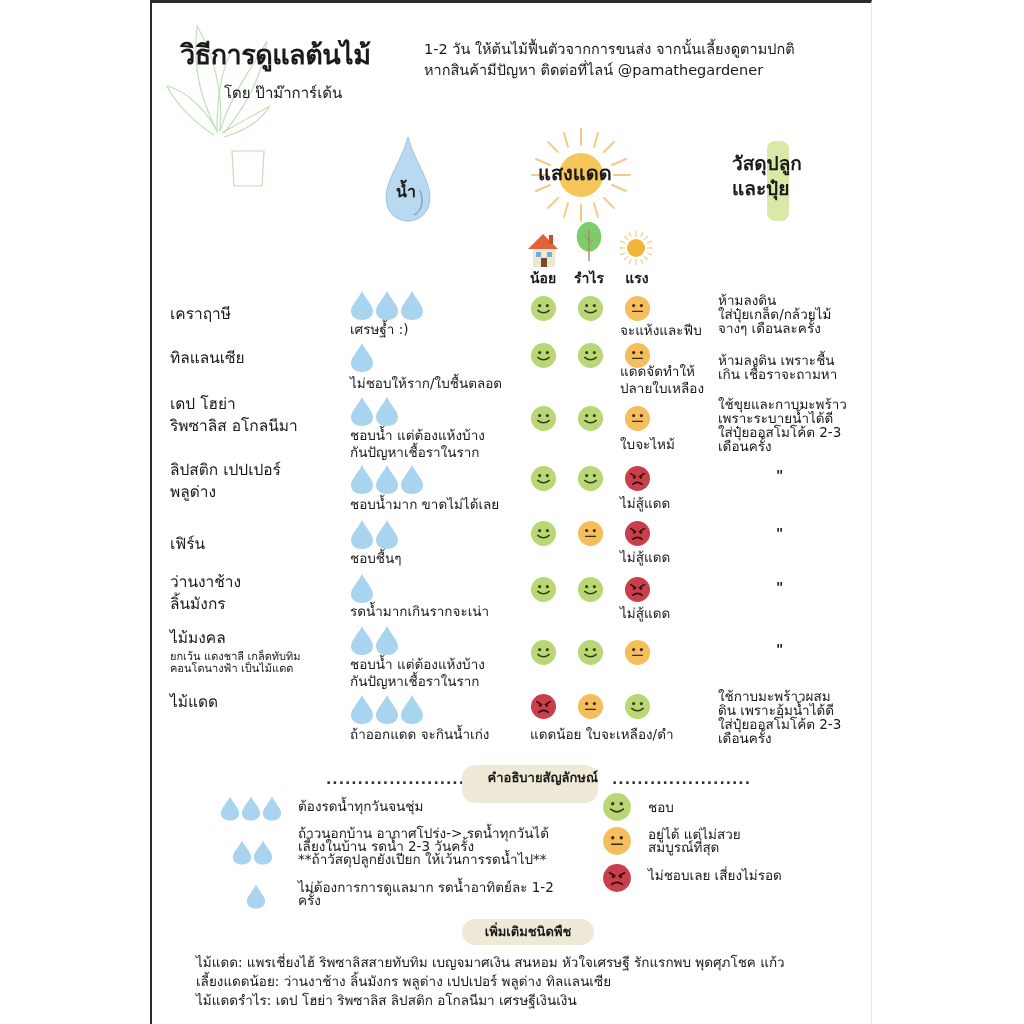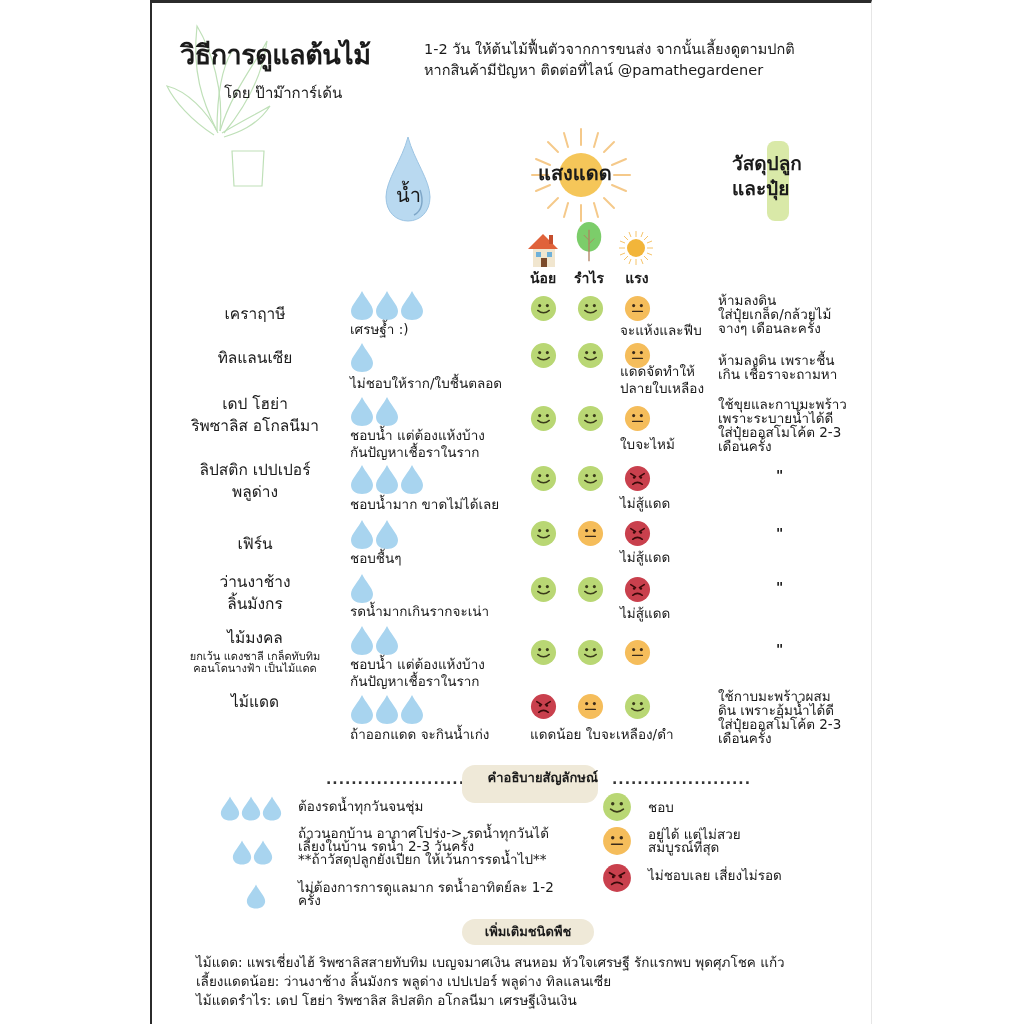--- a/index.html
+++ b/index.html
@@ -16,30 +16,30 @@
     .plant-art { position: absolute; left: 10px; top: 8px; width: 110px; height: 180px; }
     .title {
       left: 28px; top: 30px; font-size: 27px; font-weight: bold; letter-spacing: -0.5px;
       font-family: "DejaVu Sans", sans-serif; white-space: nowrap;
     }
     .byline { left: 72px; top: 78px; font-size: 15px; white-space: nowrap; }
     .intro { left: 272px; top: 36px; width: 440px; font-size: 14.5px; line-height: 21px; }
     .intro div { white-space: nowrap; }
 
     .drop-big { left: 232px; top: 132px; width: 48px; height: 88px; }
-    .water-label { left: 244px; top: 176px; font-size: 20px; font-weight: normal; }
+    .water-label { left: 244px; top: 176px; font-size: 16px; font-weight: bold; }
     .sun-big { left: 374px; top: 122px; width: 110px; height: 100px; }
     .sun-label { left: 386px; top: 154px; font-size: 20px; font-weight: bold; white-space: nowrap; }
     .soil-bar { left: 615px; top: 138px; width: 22px; height: 80px; background: #d9e9a8; border-radius: 8px; }
     .soil-label { left: 580px; top: 148px; font-size: 19px; font-weight: bold; text-align: left; width: 96px; line-height: 25px; }
     .sub-icon { position: absolute; width: 36px; height: 42px; }
     .sub-label { position: absolute; top: 264px; font-size: 14px; font-weight: bold; width: 48px; text-align: center; }
 
     .row { position: absolute; left: 0; width: 720px; }
-    .plant-name { position: absolute; left: 18px; width: 170px; text-align: center; font-size: 15.5px; line-height: 22px; }
+    .plant-name { position: absolute; left: 18px; width: 170px; text-align: left; font-size: 15.5px; line-height: 22px; }
     .plant-note { font-size: 11px; line-height: 12px; display: block; margin-top: 2px; }
     .drops { position: absolute; left: 198px; display: flex; gap: 1px; }
     .drop { width: 24px; height: 31px; }
     .water-note { position: absolute; left: 198px; font-size: 13.5px; line-height: 17px; white-space: nowrap; }
     .face { position: absolute; width: 27px; height: 27px; }
     .sun-note { position: absolute; left: 468px; font-size: 13.5px; line-height: 17px; white-space: nowrap; }
     .soil-note { position: absolute; left: 566px; font-size: 13.5px; line-height: 14px; white-space: nowrap; }
     .ditto { position: absolute; left: 624px; font-size: 14px; font-weight: bold; }
 
     .legend-pill {

